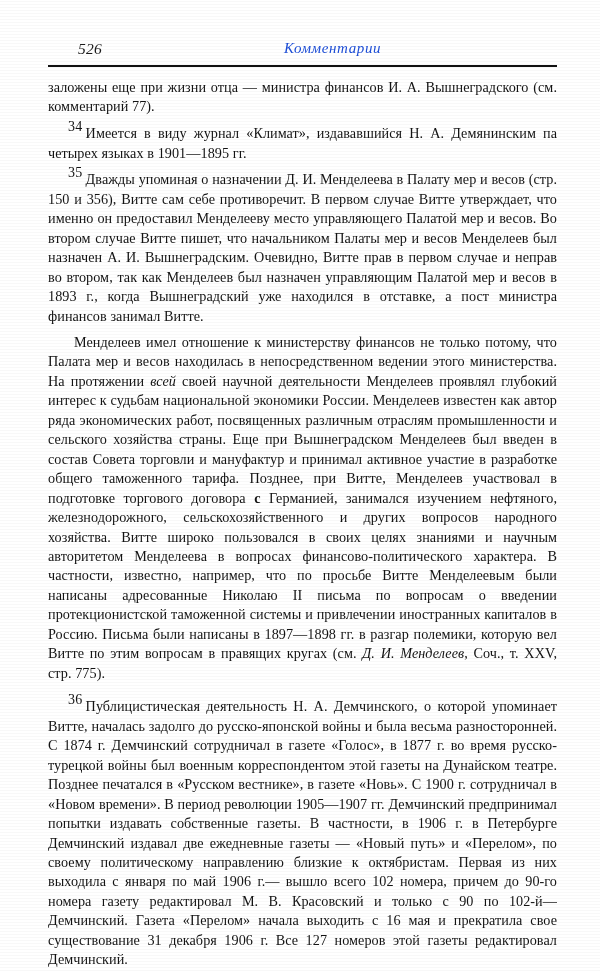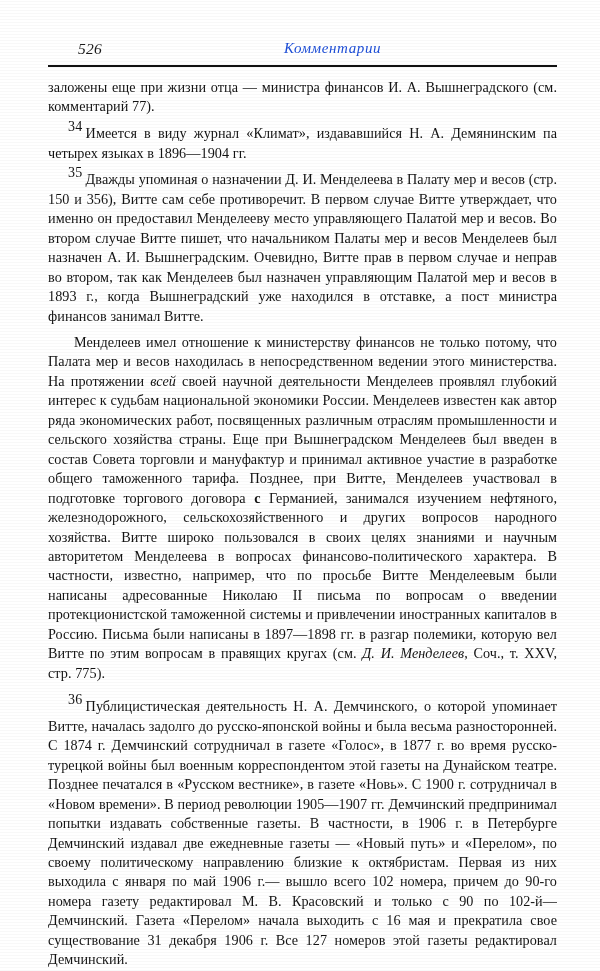--- a/index.html
+++ b/index.html
@@ -121,21 +121,21 @@
     <span class="head-title">Комментарии</span>
   </div>
   <div class="head-rule"></div>
 
   <div class="column">
 
     <p class="para cont">заложены еще при жизни отца — министра финансов И. А. Вышнеградского (см. комментарий 77).</p>
 
     <div class="gap-sm"></div>
 
-    <p class="para note"><sup class="fn">34</sup><span>Имеется в виду журнал «Климат», издававшийся Н. А. Демянинским па четырех языках в 1896—1904 гг.</span></p>
+    <p class="para note"><sup class="fn">34</sup><span>Имеется в виду журнал «Климат», издававшийся Н. А. Демянинским па четырех языках в 1901—1895 гг.</span></p>
 
     <p class="para note"><sup class="fn">35</sup><span>Дважды упоминая о назначении Д. И. Менделеева в Палату мер и весов (стр. 150 и 356), Витте сам себе противоречит. В первом случае Витте утверждает, что именно он предоставил Менделееву место управляющего Палатой мер и весов. Во втором случае Витте пишет, что начальником Палаты мер и весов Менделеев был назначен А. И. Вышнеградским. Очевидно, Витте прав в первом случае и неправ во втором, так как Менделеев был назначен управляющим Палатой мер и весов в 1893 г., когда Вышнеградский уже находился в отставке, а пост министра финансов занимал Витте.</span></p>
 
     <div class="gap-md"></div>
 
     <p class="para indent"><span>Менделеев имел отношение к министерству финансов не только потому, что Палата мер и весов находилась в непосредственном ведении этого министерства. На протяжении </span><i class="it">всей</i><span> своей научной деятельности Менделеев проявлял глубокий интерес к судьбам национальной экономики России. Менделеев известен как автор ряда экономических работ, посвященных различным отраслям промышленности и сельского хозяйства страны. Еще при Вышнеградском Менделеев был введен в состав Совета торговли и мануфактур и принимал активное участие в разработке общего таможенного тарифа. Позднее, при Витте, Менделеев участвовал в подготовке торгового договора </span><b class="bd">с</b><span> Германией, занимался изучением нефтяного, железнодорожного, сельскохозяйственного и других вопросов народного хозяйства. Витте широко пользовался в своих целях знаниями и научным авторитетом Менделеева в вопросах финансово-политического характера. В частности, известно, например, что по просьбе Витте Менделеевым были написаны адресованные Николаю II письма по вопросам о введении протекционистской таможенной системы и привлечении иностранных капиталов в Россию. Письма были написаны в 1897—1898 гг. в разгар полемики, которую вел Витте по этим вопросам в правящих кругах (см. </span><i class="it">Д. И. Менделеев</i><span>, Соч., т. XXV, стр. 775).</span></p>
 
     <div class="gap-md"></div>
 
     <p class="para note"><sup class="fn">36</sup><span>Публицистическая деятельность Н. А. Демчинского, о которой упоминает Витте, началась задолго до русско-японской войны и была весьма разносторонней. С 1874 г. Демчинский сотрудничал в газете «Голос», в 1877 г. во время русско-турецкой войны был военным корреспондентом этой газеты на Дунайском театре. Позднее печатался в «Русском вестнике», в газете «Новь». С 1900 г. сотрудничал в «Новом времени». В период революции 1905—1907 гг. Демчинский предпринимал попытки издавать собственные газеты. В частности, в 1906 г. в Петербурге Демчинский издавал две ежедневные газеты — «Новый путь» и «Перелом», по своему политическому направлению близкие к октябристам. Первая из них выходила с января по май 1906 г.— вышло всего 102 номера, причем до 90-го номера газету редактировал М. В. Красовский и только с 90 по 102-й— Демчинский. Газета «Перелом» начала выходить с 16 мая и прекратила свое существование 31 декабря 1906 г. Все 127 номеров этой газеты редактировал Демчинский.</span></p>

